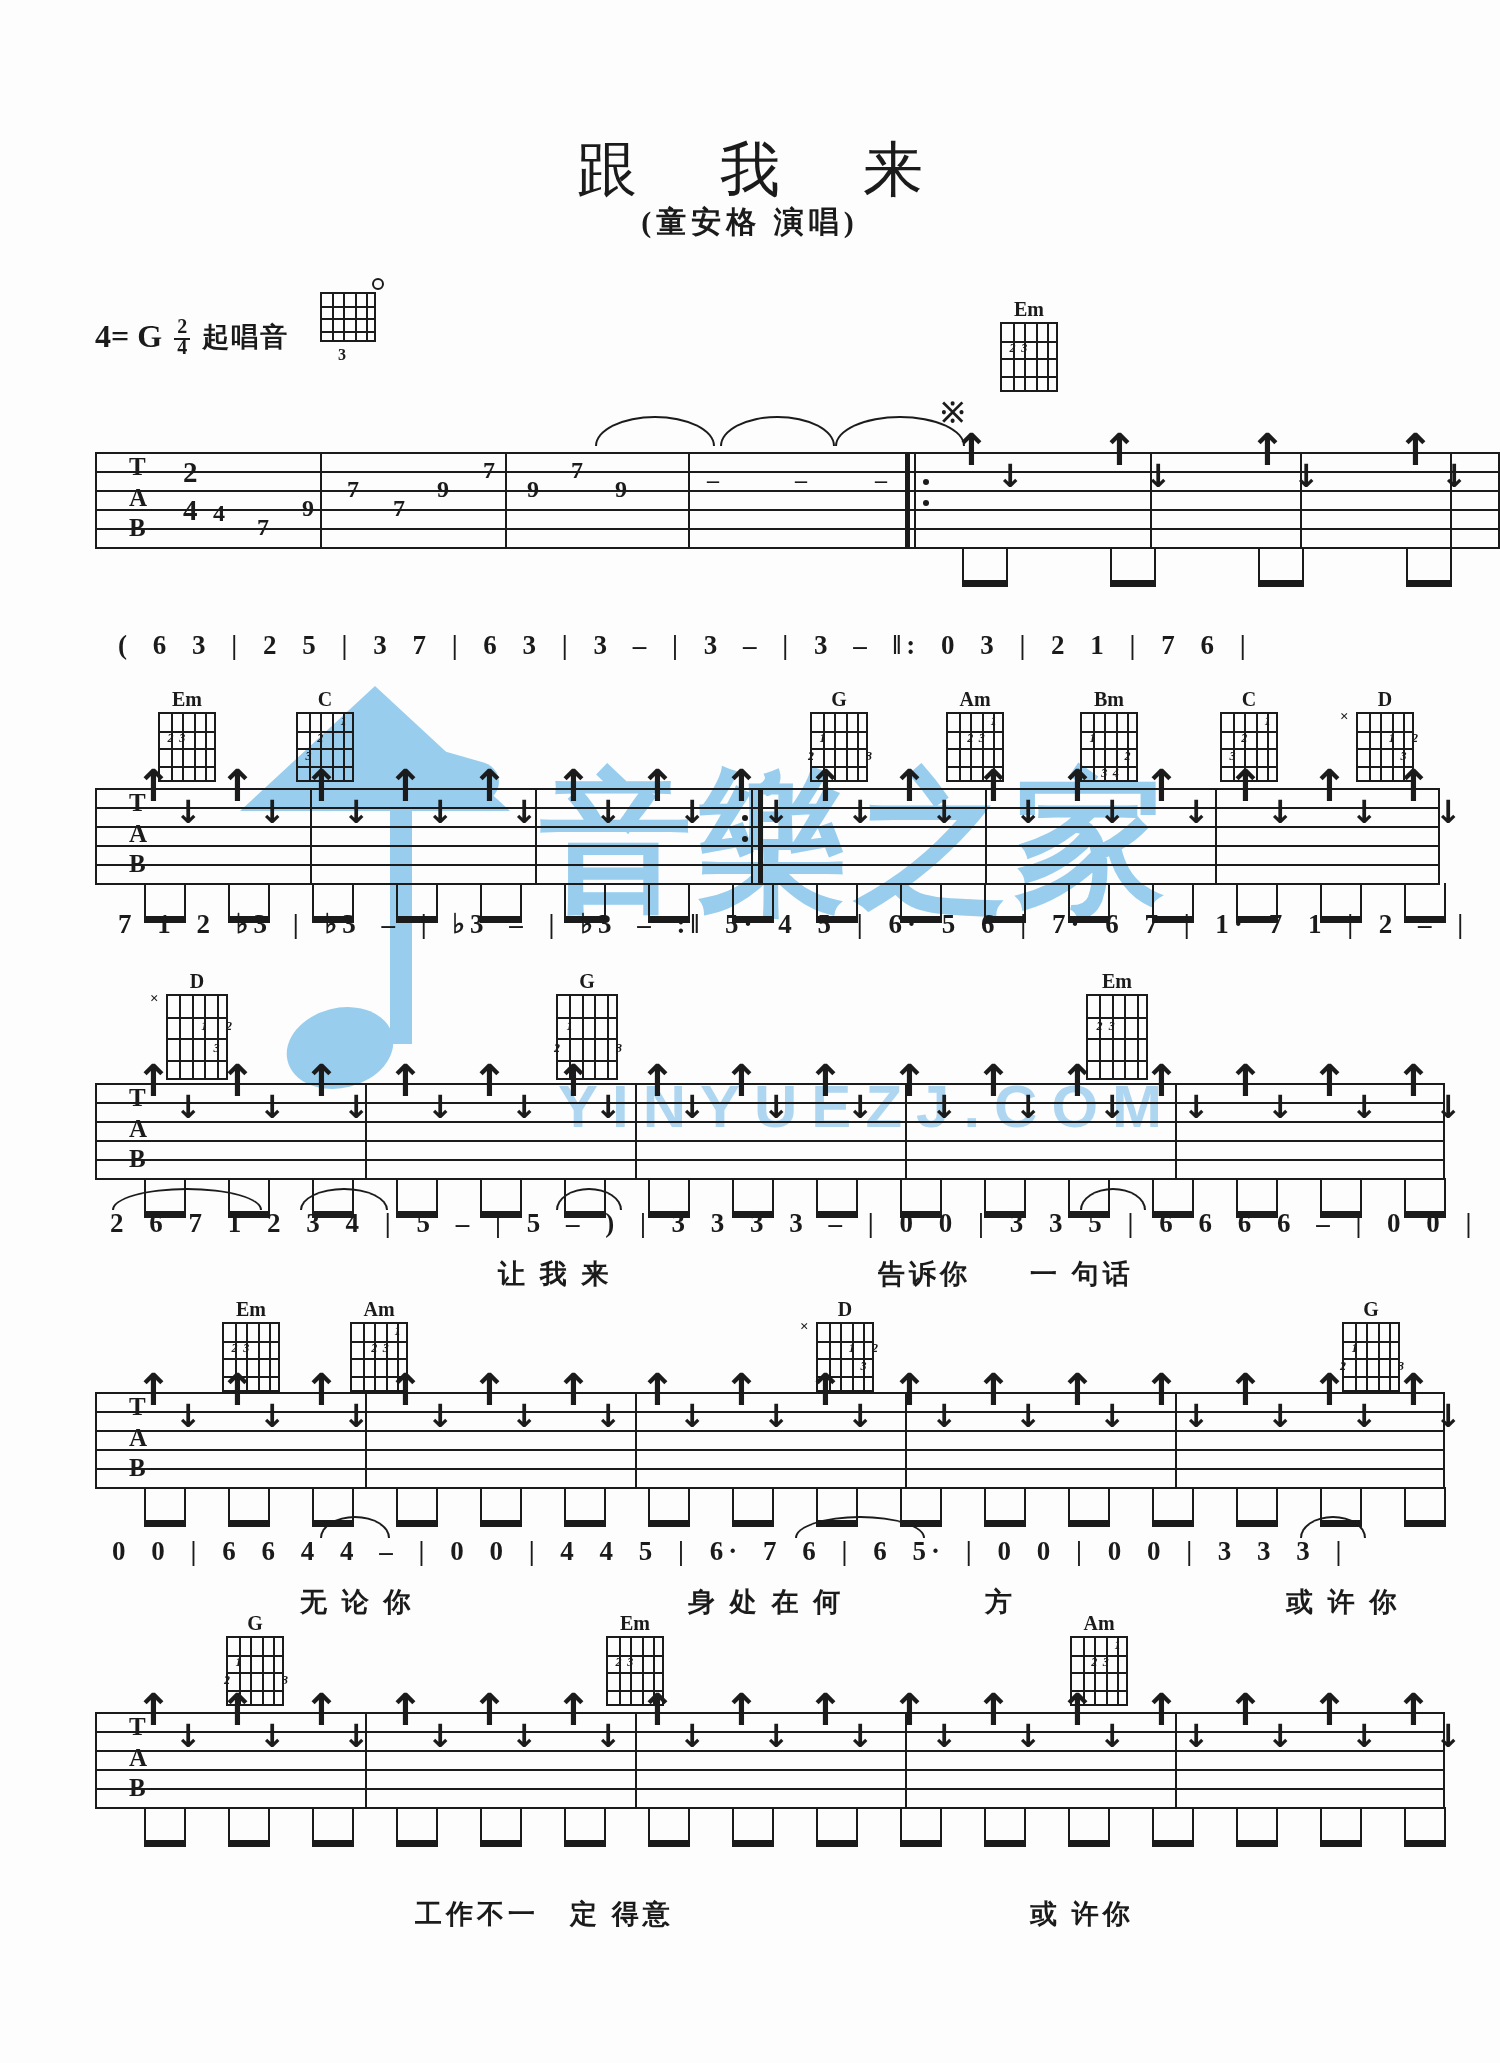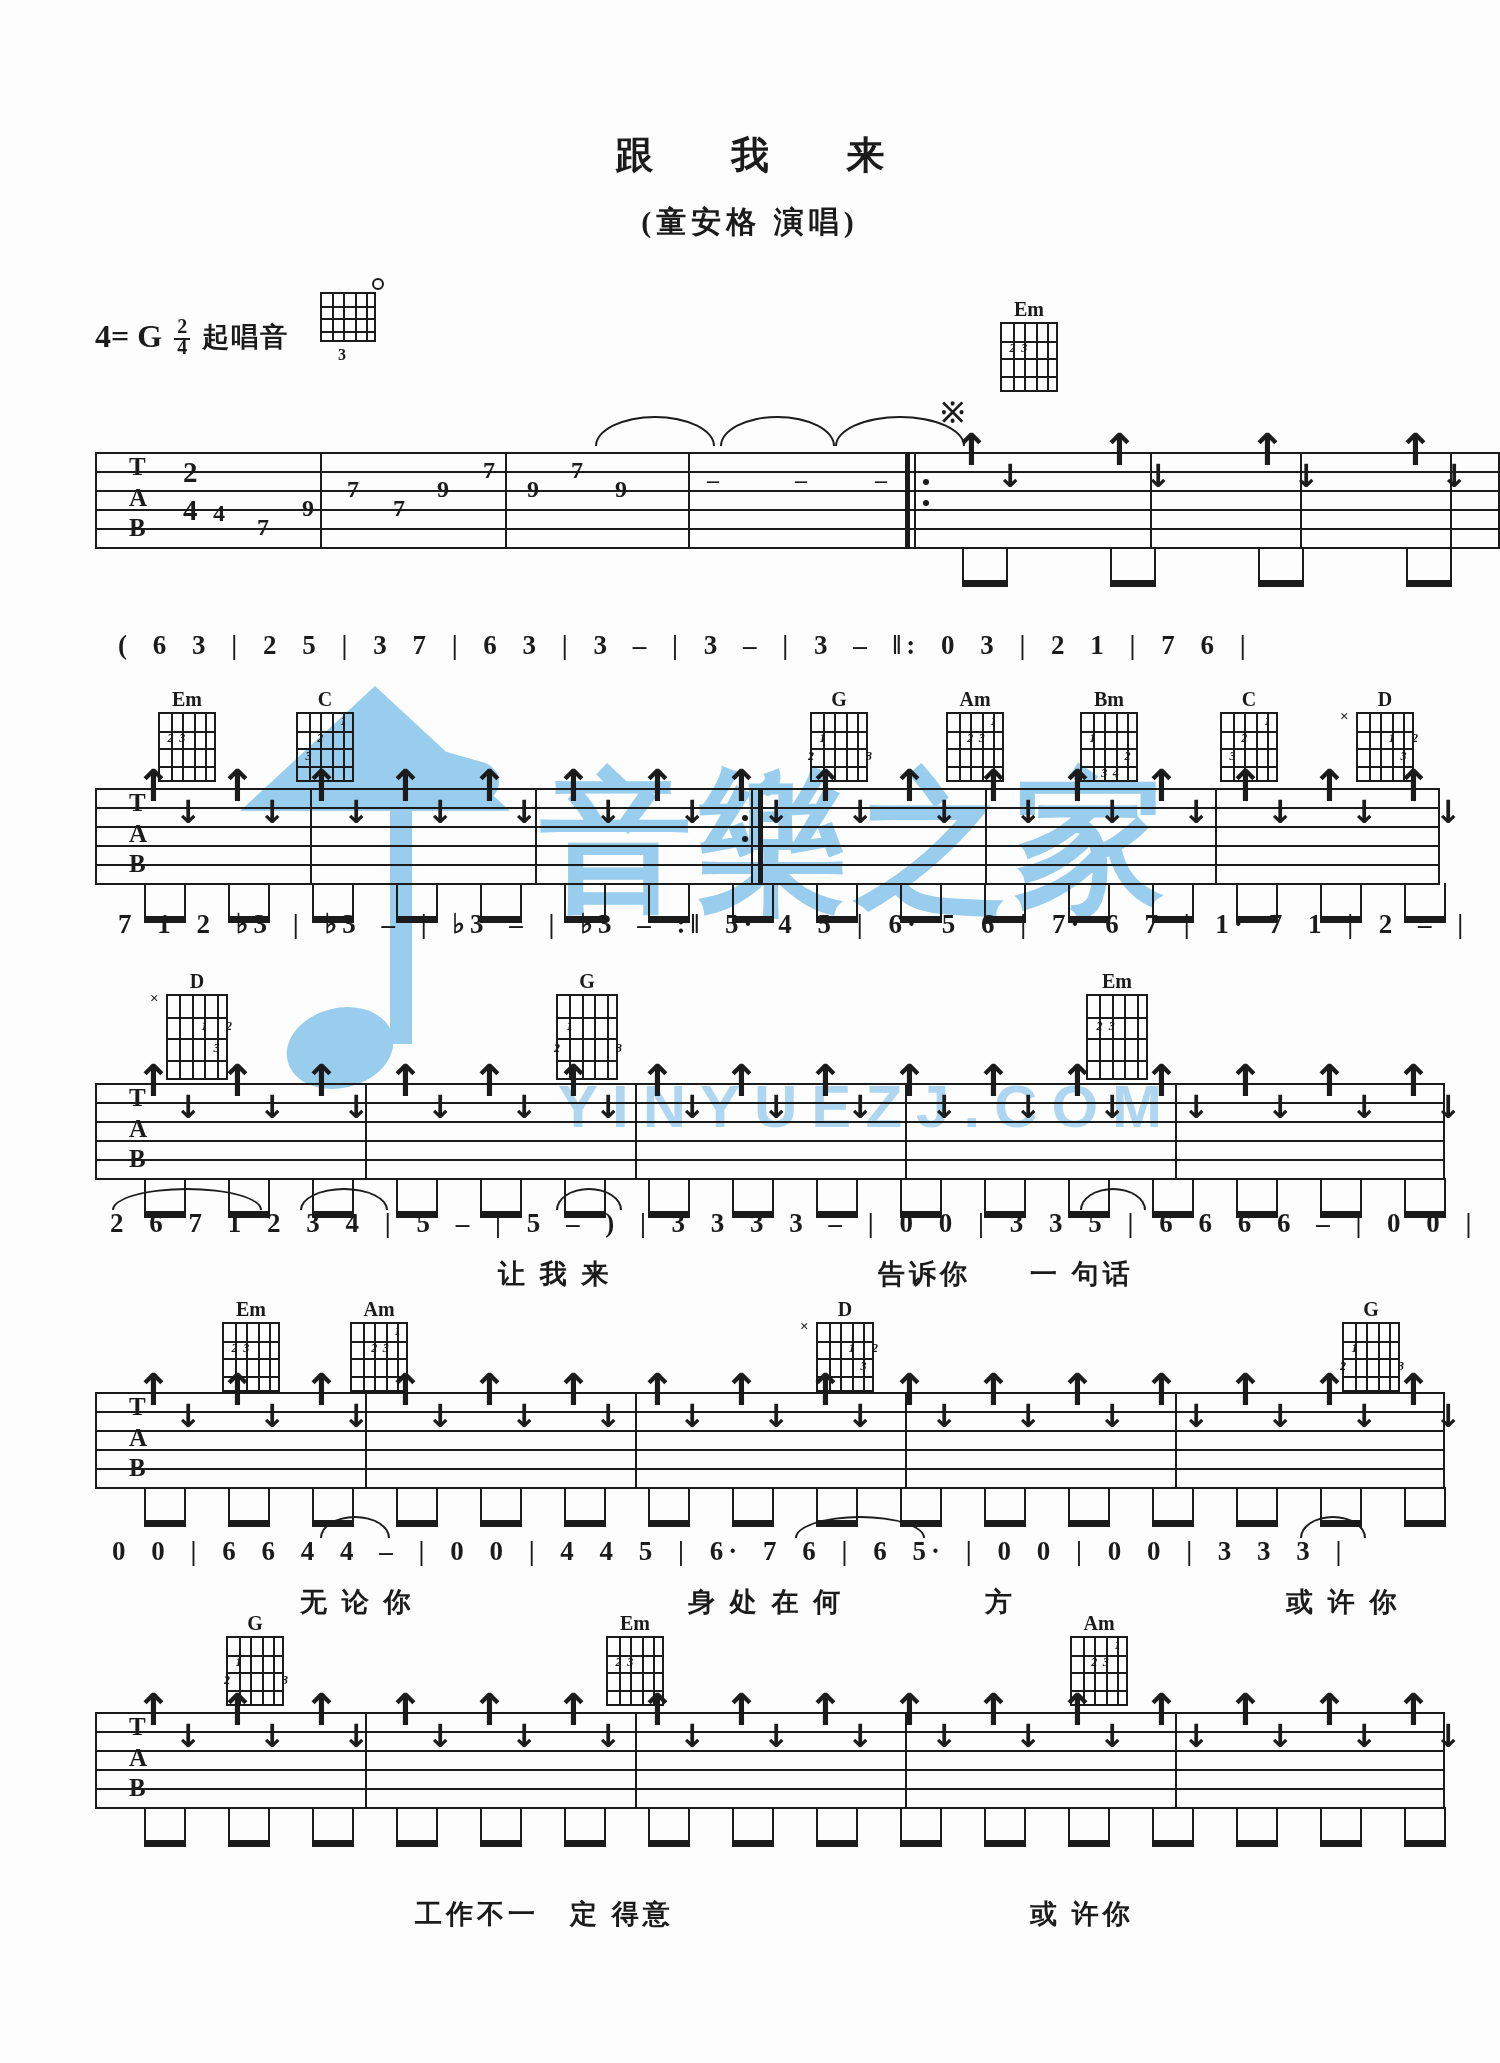--- a/index.html
+++ b/index.html
@@ -1,19 +1,19 @@
 <!DOCTYPE html>
 <html><head>
 <meta charset="utf-8">
 <style>
   html,body{margin:0;padding:0;background:#e8e8e8;}
   .sheet{position:relative;width:1500px;height:2063px;background:#fdfdfd;
          font-family:"Liberation Serif",serif;color:#1b1b1b;overflow:hidden;margin:0 auto;}
   .abs{position:absolute;}
-  .page-title{left:0;right:0;top:130px;text-align:center;font-size:38px;font-weight:bold;
+  .page-title{left:0;right:0;top:130px;text-align:center;font-size:60px;font-weight:normal;
               letter-spacing:34px;padding-left:34px;white-space:nowrap;}
   .page-subtitle{left:0;right:0;top:202px;text-align:center;font-size:30px;font-weight:bold;letter-spacing:5px;}
   .keyline{left:95px;top:316px;display:flex;align-items:center;gap:12px;font-weight:bold;}
   .key-sig{font-size:32px;}
   .frac{display:inline-block;text-align:center;font-size:20px;line-height:1;}
   .frac .ft{border-bottom:2px solid #1b1b1b;padding:0 3px 1px;}
   .frac .fb{padding-top:1px;}
   .key-suffix{font-size:27px;letter-spacing:2px;}
   .chord-label{text-align:center;font-size:20px;font-weight:bold;font-family:"Liberation Serif",serif;height:22px;}
   .chord-grid{border:2px solid #1b1b1b;box-sizing:border-box;}

